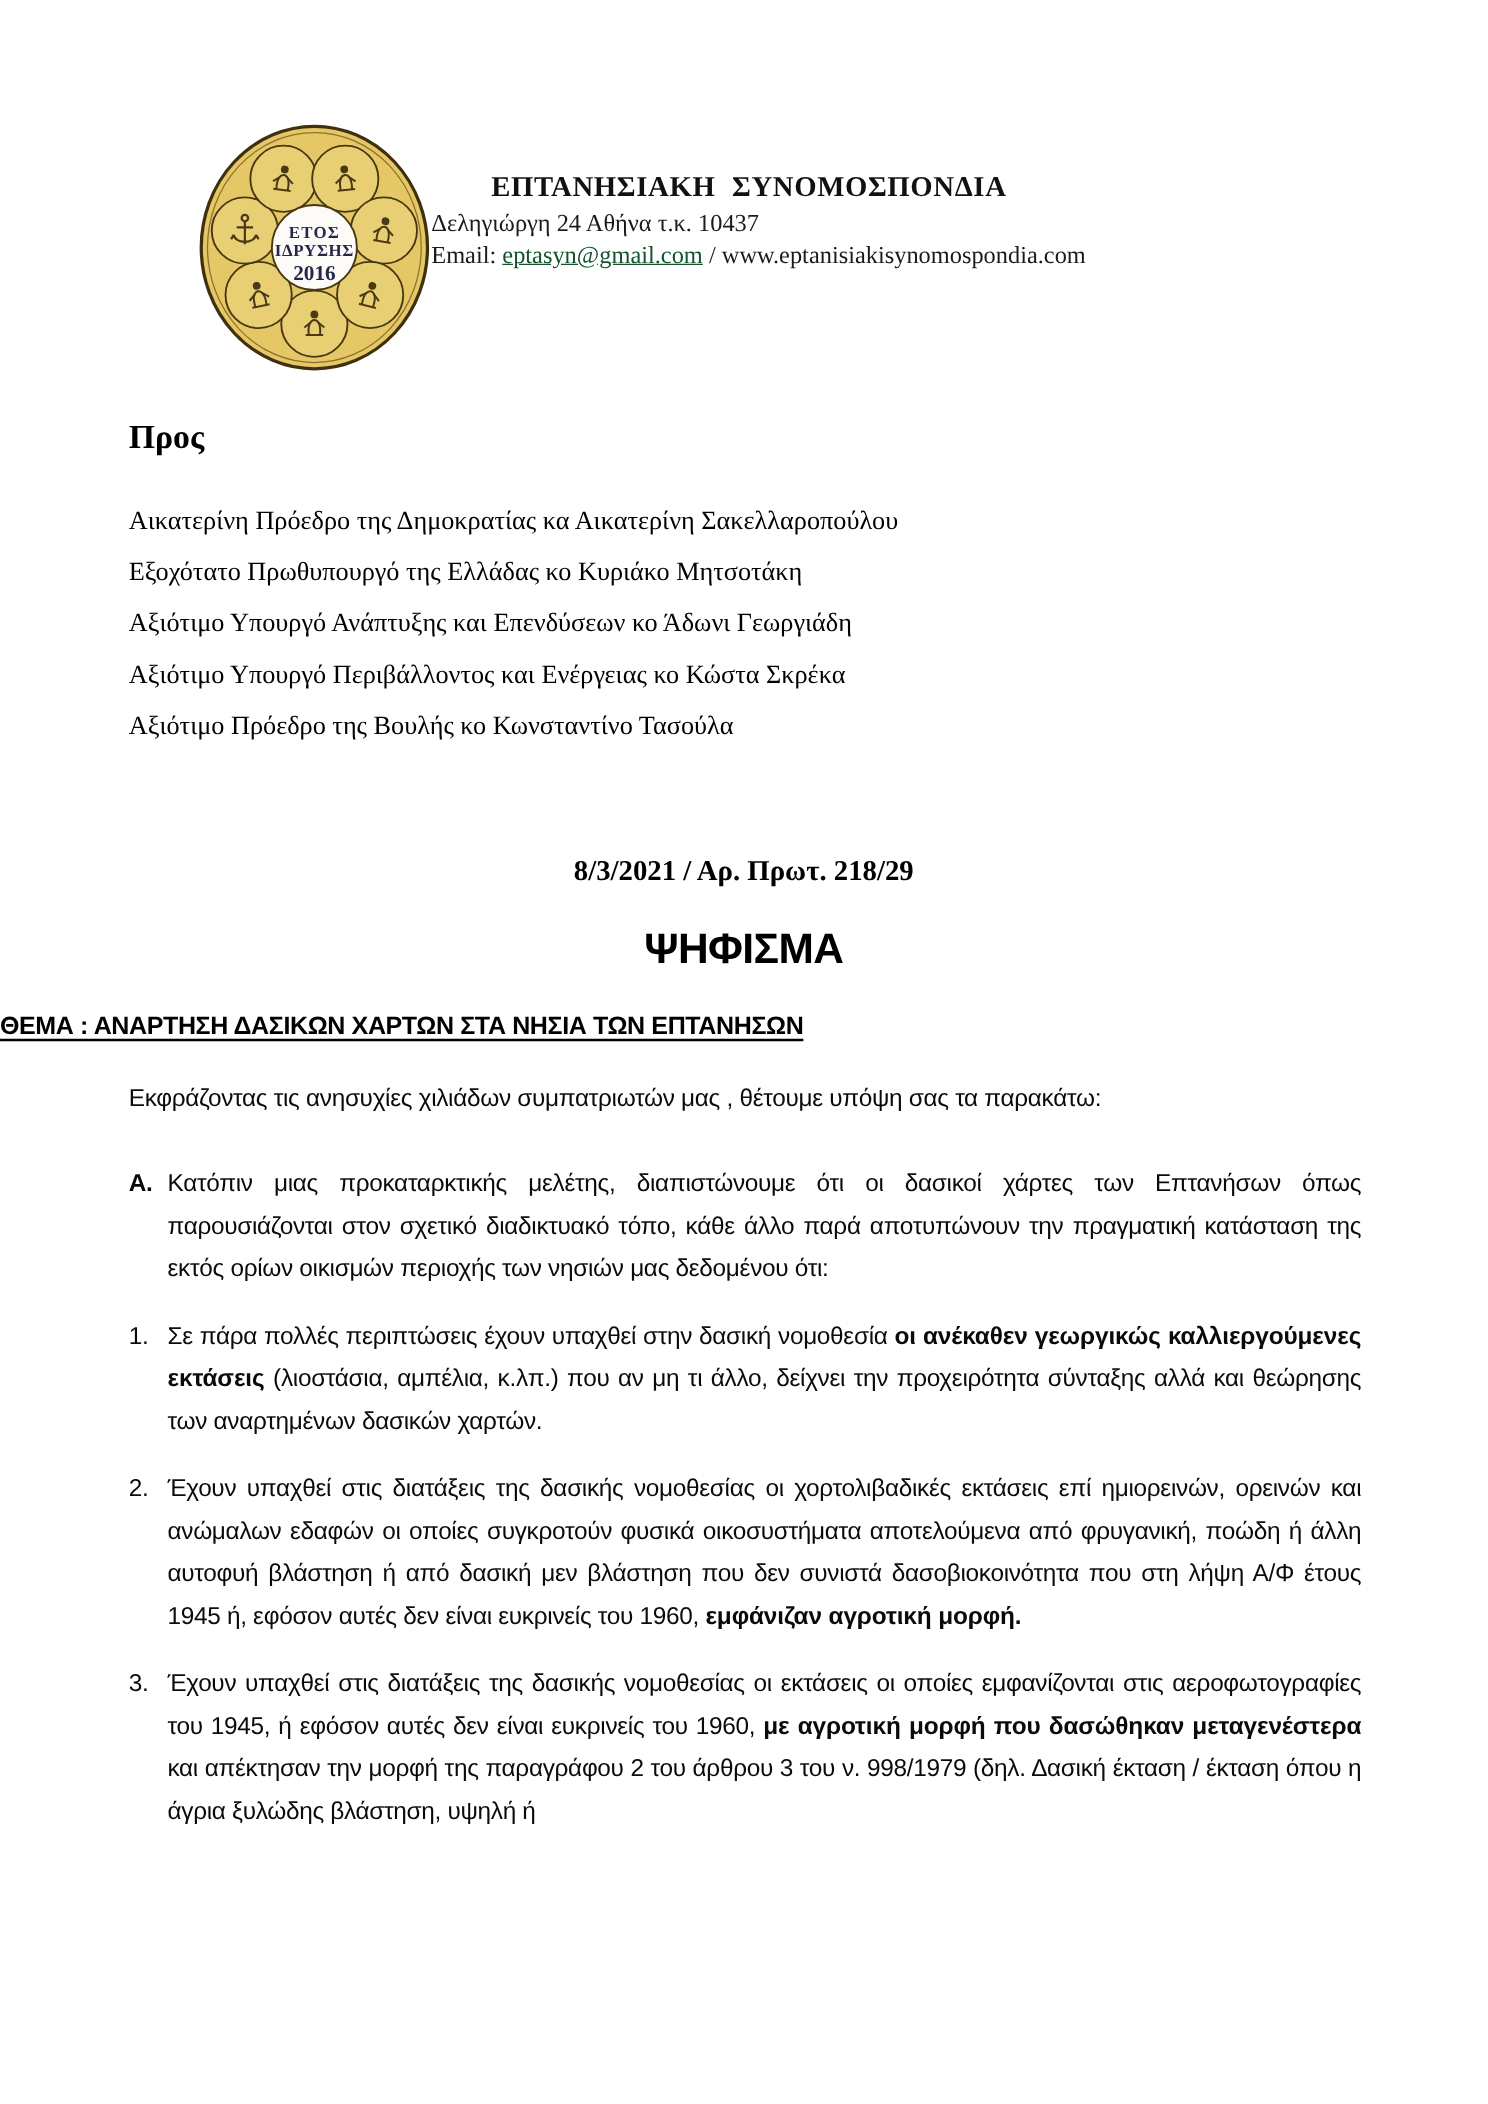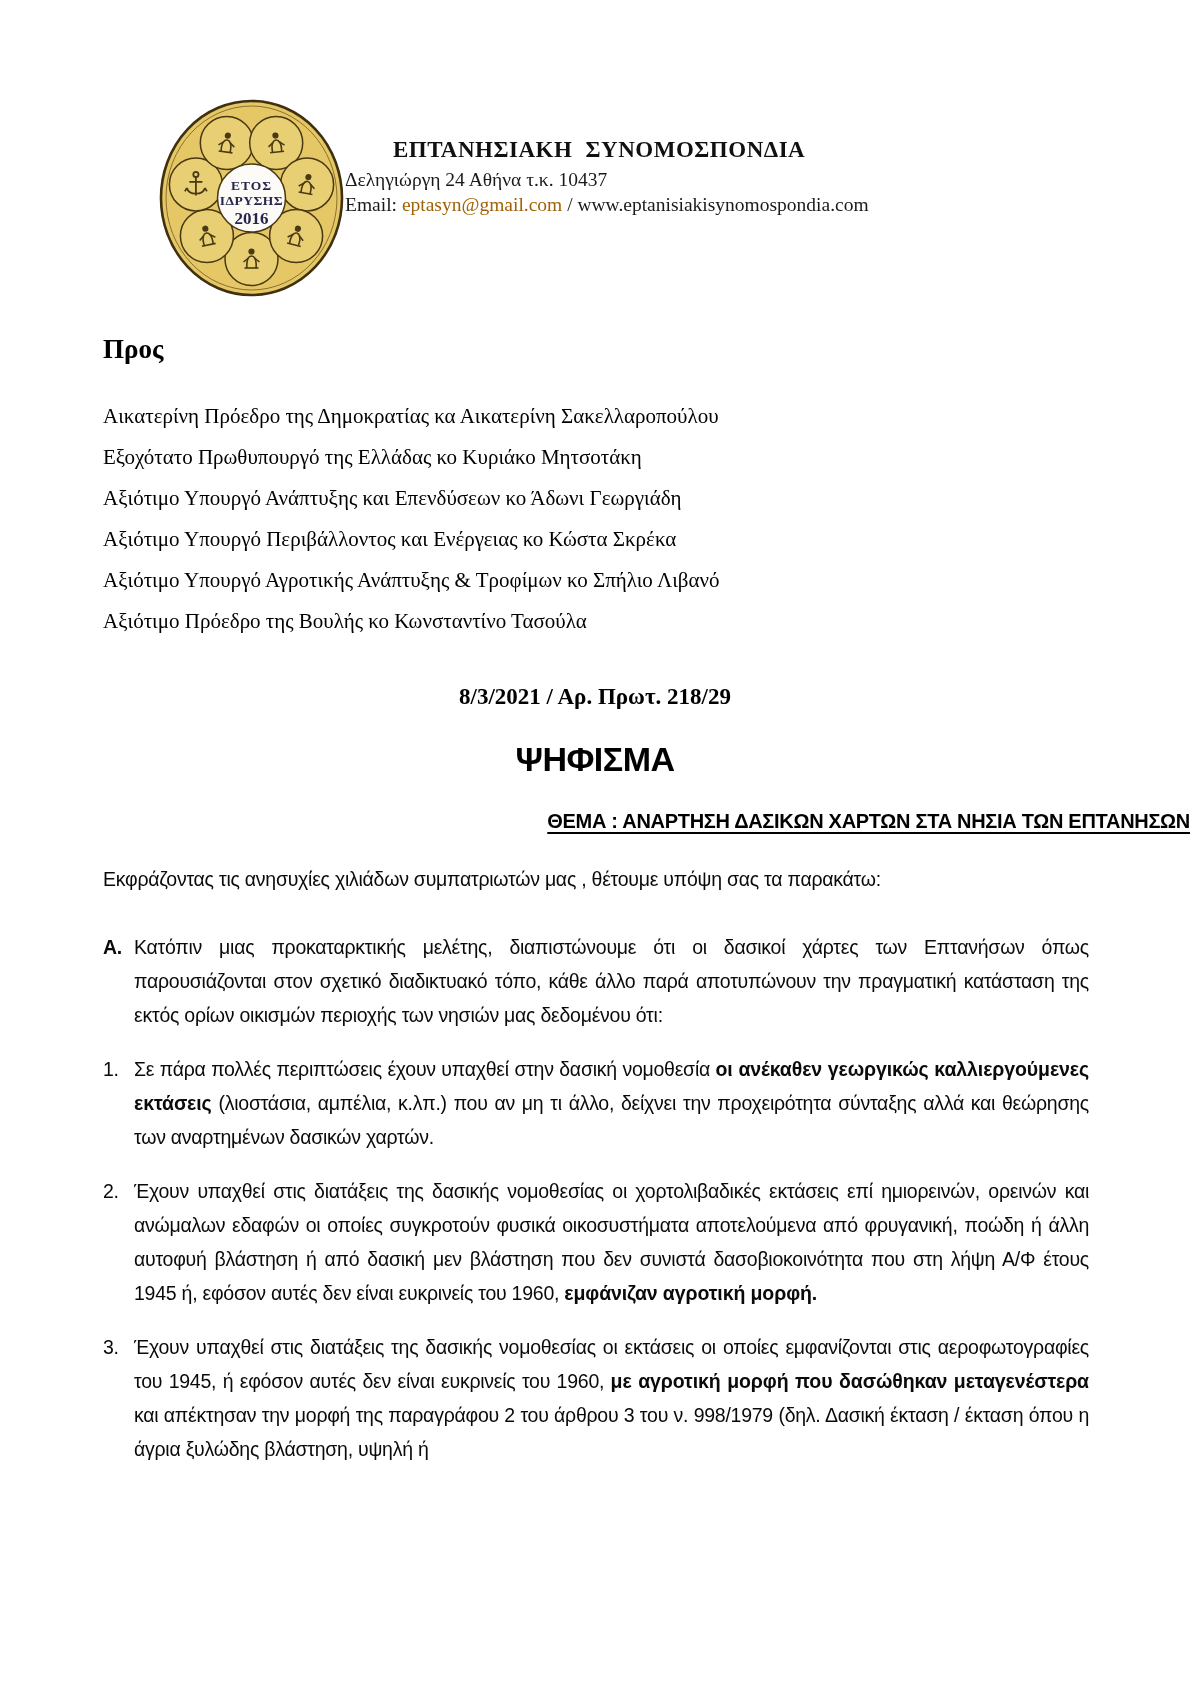--- a/index.html
+++ b/index.html
@@ -34,21 +34,22 @@
     font-size: 23px;
     font-weight: bold;
     letter-spacing: 0.5px;
     word-spacing: 7px;
     line-height: 28px;
     margin-bottom: 3px;
     color: #111;
     margin-left: 48px;
   }
   .email-link {
-    color: #a16207;
+    text-decoration: underline;
+    color: #14532d;
     cursor: pointer;
   }
 
   
   .to-label {
     position: absolute;
     left: 103px;
     top: 334px;
     font-size: 27px;
     font-weight: bold;
@@ -78,21 +79,21 @@
     text-align: center;
     font-family: "Liberation Sans", sans-serif;
     font-size: 34px;
     font-weight: bold;
     letter-spacing: -0.5px;
   }
   .subject-line {
     position: absolute;
     top: 810px;
     left: 0; width: 100%;
-    text-align: right;
+    text-align: left;
     font-family: "Liberation Sans", sans-serif;
     font-size: 20px;
     font-weight: bold;
     letter-spacing: -0.3px;
   }
   .subject-line span { text-decoration: underline; text-underline-offset: 4px; }
 
   
   .body-text {
     position: absolute;
@@ -171,21 +172,20 @@
     <div class="org-line"><span>Email: </span><span class="email-link">eptasyn@gmail.com</span><span> / </span><span>www.eptanisiakisynomospondia.com</span></div>
   </div>
 
   <div class="to-label">Προς</div>
 
   <div class="recipients">
     <div class="recipient-row"><span>Αικατερίνη Πρόεδρο της Δημοκρατίας κα </span><b>Αικατερίνη Σακελλαροπούλου</b></div>
     <div class="recipient-row"><span>Εξοχότατο Πρωθυπουργό της Ελλάδας κο </span><b>Κυριάκο Μητσοτάκη</b></div>
     <div class="recipient-row"><span>Αξιότιμο Υπουργό Ανάπτυξης και Επενδύσεων κο </span><b>Άδωνι Γεωργιάδη</b></div>
     <div class="recipient-row"><span>Αξιότιμο Υπουργό Περιβάλλοντος και Ενέργειας κο </span><b>Κώστα Σκρέκα</b></div>
-    <div class="recipient-row"><span>Αξιότιμο Υπουργό Αγροτικής Ανάπτυξης &amp; Τροφίμων κο </span><b>Σπήλιο Λιβανό</b></div>
     <div class="recipient-row"><span>Αξιότιμο Πρόεδρο της Βουλής κο </span><b>Κωνσταντίνο Τασούλα</b></div>
   </div>
 
   <div class="protocol-line">8/3/2021 / Αρ. Πρωτ. 218/29</div>
   <div class="doc-title">ΨΗΦΙΣΜΑ</div>
   <div class="subject-line"><span>ΘΕΜΑ :  ΑΝΑΡΤΗΣΗ ΔΑΣΙΚΩΝ ΧΑΡΤΩΝ  ΣΤΑ  ΝΗΣΙΑ ΤΩΝ ΕΠΤΑΝΗΣΩΝ</span></div>
 
   <div class="body-text">
     <div class="intro">Εκφράζοντας τις ανησυχίες χιλιάδων  συμπατριωτών μας , θέτουμε υπόψη  σας τα παρακάτω:</div>
 

